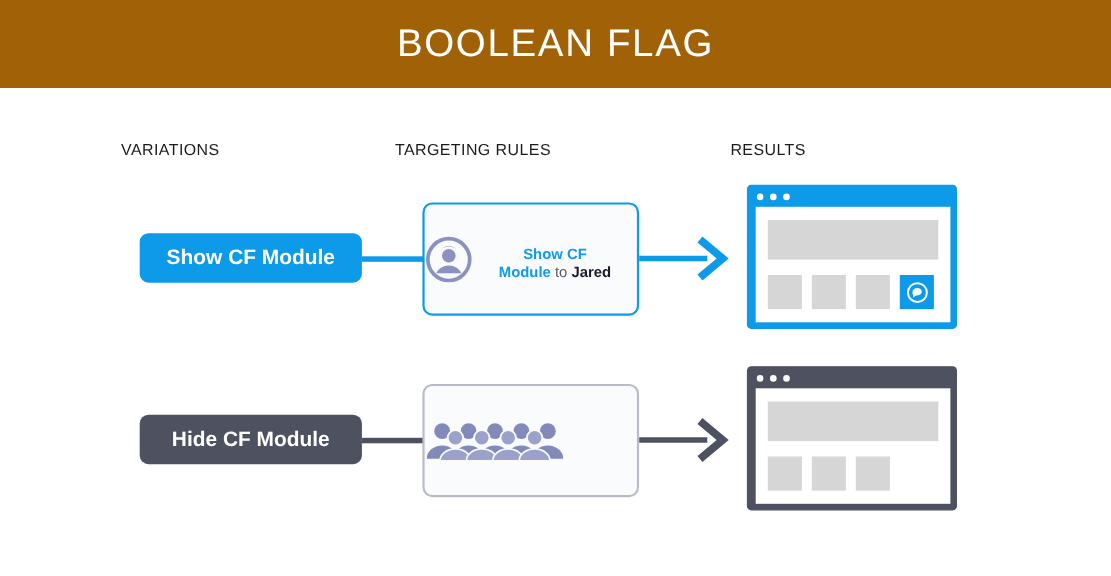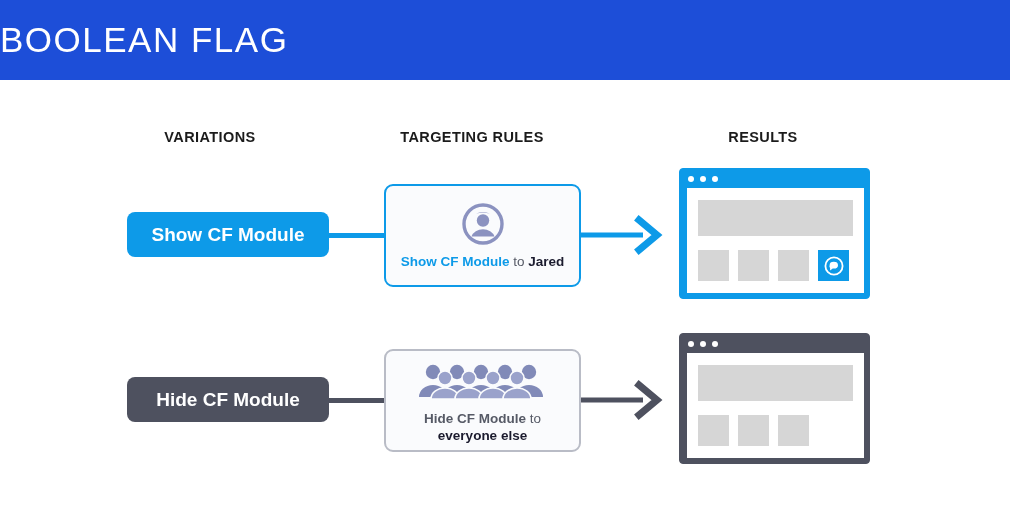--- a/index.html
+++ b/index.html
@@ -13,45 +13,44 @@
     font-family: "Liberation Sans", sans-serif;
     overflow: hidden;
     position: relative;
   }
 
   
   .header {
     position: absolute;
     left: 0; top: 0;
     width: 1010px; height: 80px;
-    background: #1d4ed8;
-    display: flex;
-    align-items: center;
-    justify-content: flex-start;
+    background: #a16207;
+    display: flex;
+    align-items: center;
+    justify-content: center;
   }
   .header-title {
     color: #ffffff;
     font-size: 35px;
     font-weight: 400;
     letter-spacing: 1.5px;
   }
 
   
   .col-head {
     position: absolute;
     top: 129px;
     font-size: 14.5px;
-    font-weight: bold;
+    font-weight: normal;
     color: #1b1b1b;
     letter-spacing: 0.4px;
-    text-align: center;
     white-space: nowrap;
   }
   .col-head.variations    { left: 110px; width: 200px; }
-  .col-head.targeting     { left: 372px; width: 200px; }
+  .col-head.targeting     { left: 359px; width: 200px; }
   .col-head.results       { left: 664px; width: 198px; }
 
   
   .row { position: absolute; left: 0; width: 1010px; margin-left: 12px; }
   .row-1 { top: 160px; height: 145px; }
   .row-2 { top: 325px; height: 145px; padding-left: 20px; }
 
   
   .pill {
     position: absolute;
@@ -85,23 +84,21 @@
   .card {
     position: absolute;
     left: 372px;
     top: 24px;
     width: 197px;
     height: 103px;
     border-radius: 9px;
     background: #fafbfd;
     box-sizing: border-box;
     display: flex;
-    flex-direction: column;
-    align-items: center;
-    justify-content: center;
+    align-items: center;
   }
   .card.blue  { border: 2px solid #0d9ae8; }
   .card.slate { border: 2px solid #b9bcc6; }
 
   .card-icon { height: 46px; display: flex; align-items: center; justify-content: center; }
   .card-text {
     margin-top: 6px;
     font-size: 13.5px;
     line-height: 17px;
     text-align: center;
@@ -264,24 +261,20 @@
             <circle cx="52" cy="15" r="7"></circle>
           <circle cx="76" cy="15" r="7"></circle>
             <circle cx="100" cy="15" r="7"></circle>
           <path d="M14 36 a14 11 0 0 1 28 0 z"></path>
           <path d="M38 36 a14 11 0 0 1 28 0 z"></path>
           <path d="M62 36 a14 11 0 0 1 28 0 z"></path>
           <path d="M86 36 a14 11 0 0 1 28 0 z"></path>
         </g>
       </svg>
     </div>
-    <div class="card-text">
-      <span class="v-slate">Hide CF Module</span><span class="to">&nbsp;</span><span class="to">to</span><br>
-      <span class="target">everyone else</span>
-    </div>
   </div>
 
   <div class="arrow-wrap">
     <svg width="92" height="46" viewBox="0 0 92 46" aria-hidden="true">
       <line x1="0" y1="23" x2="62" y2="23" stroke="#4e515f" stroke-width="5"></line>
       <polyline points="58,8 76,23 58,38" fill="none" stroke="#4e515f" stroke-width="7" stroke-linecap="square" stroke-linejoin="miter"></polyline>
     </svg>
   </div>
 
   <div class="window slate">

